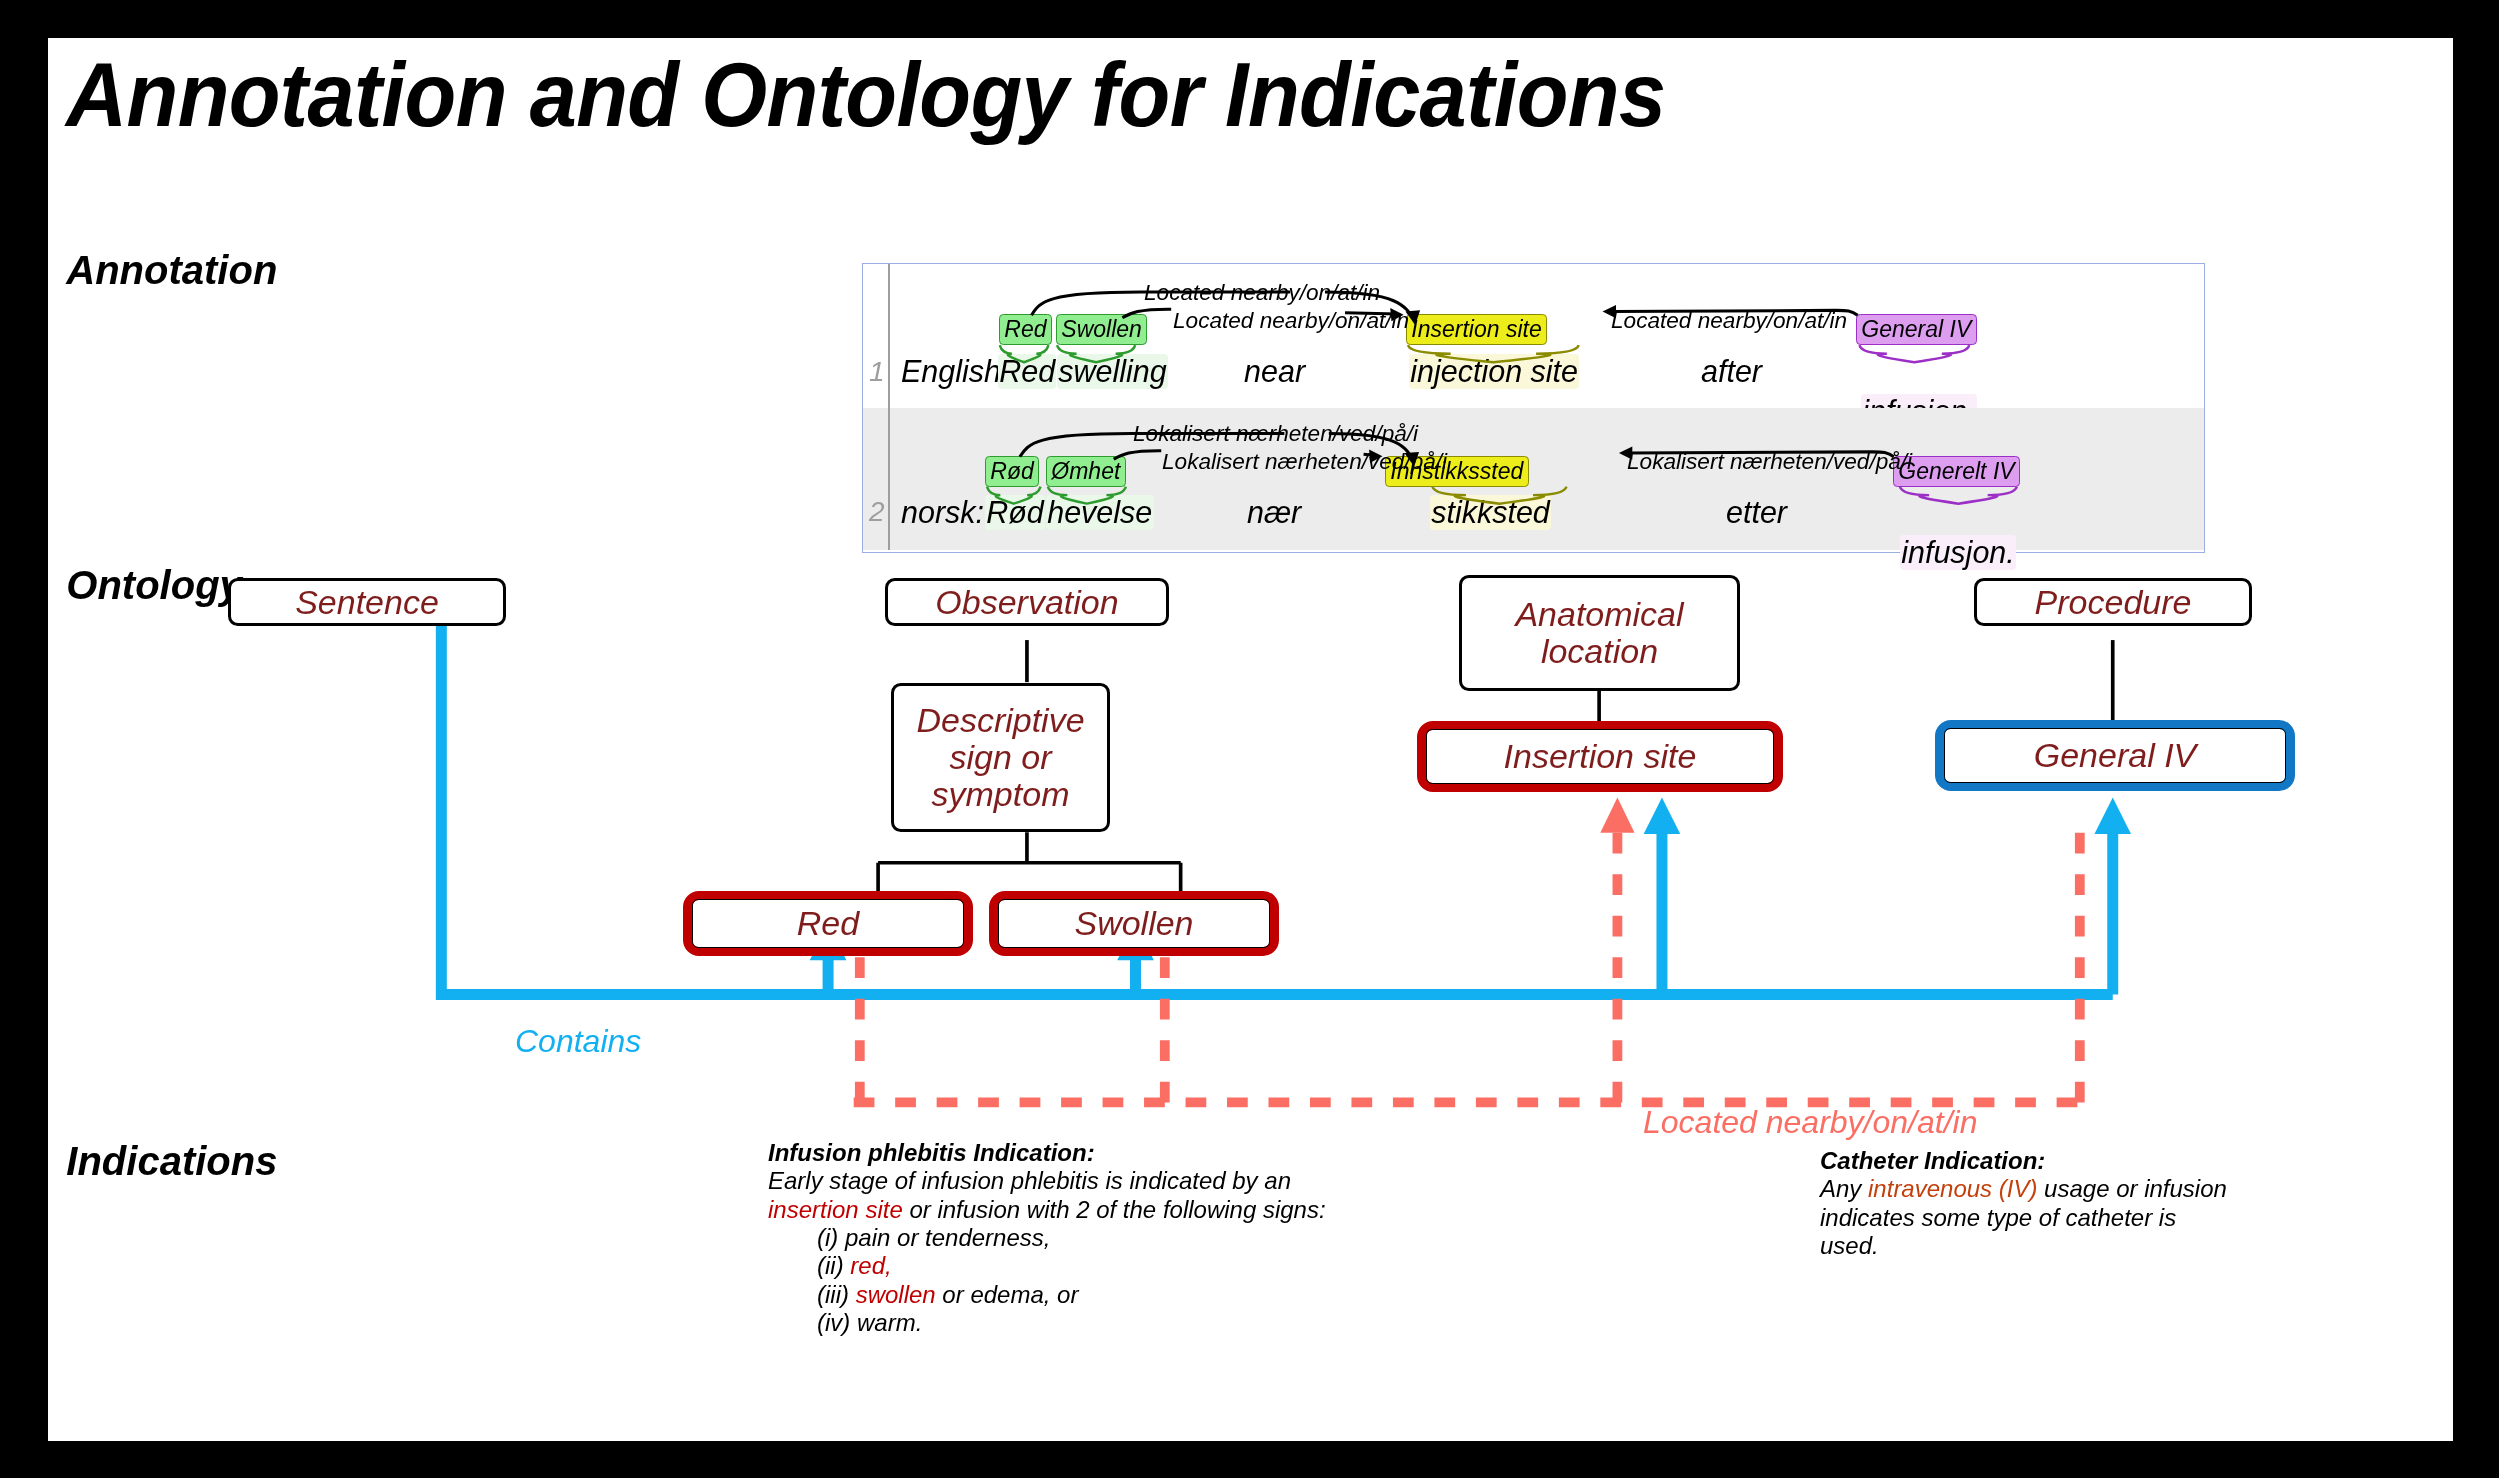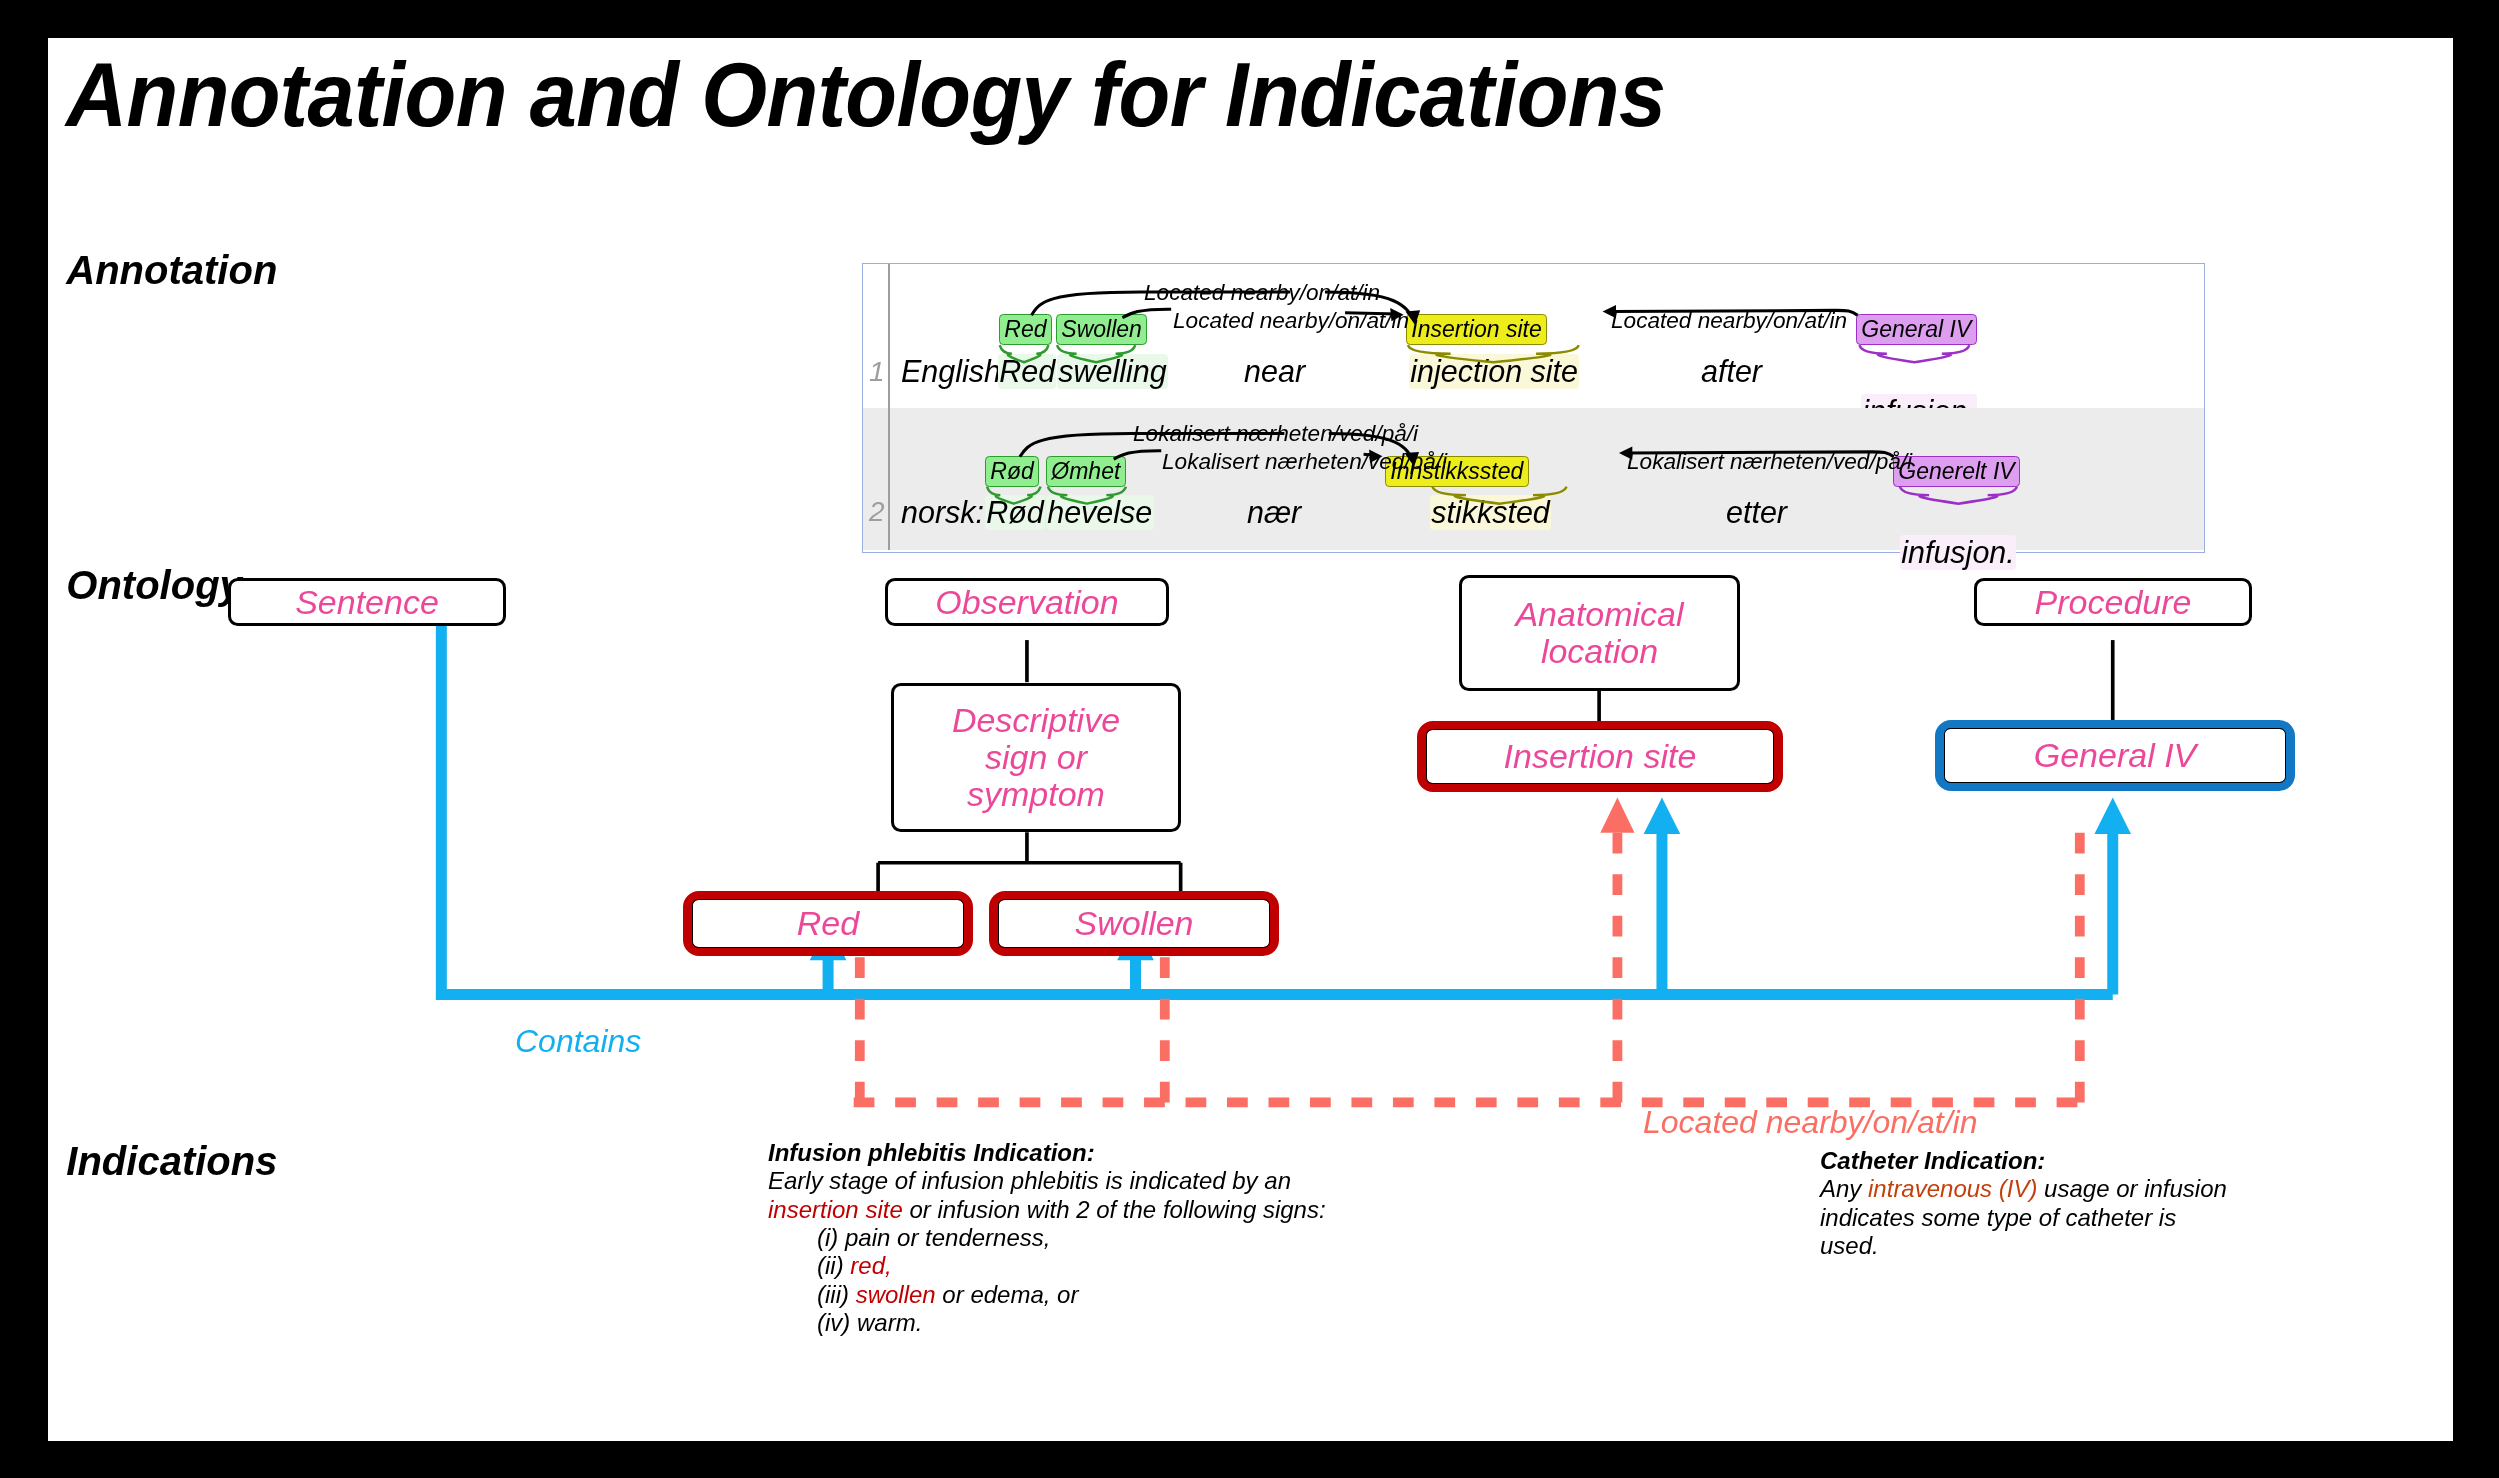--- a/index.html
+++ b/index.html
@@ -39,21 +39,21 @@
   .chip.green{background:#90ee90;border:1.8px solid #2e9b2e;color:#000;}
   .chip.yellow{background:#eded1c;border:1.8px solid #8b8b00;color:#000;}
   .chip.purple{background:#dd9ef0;border:1.8px solid #9b2fc6;color:#000;}
 
   .rel{position:absolute;font-size:22.6px;white-space:nowrap;color:#000;}
 
   svg.ov{position:absolute;left:0;top:0;overflow:visible;pointer-events:none;}
 
   
   .obox{position:absolute;box-sizing:border-box;display:flex;align-items:center;justify-content:center;
-        text-align:center;color:#ec4899;background:#fff;}
+        text-align:center;color:#7f1d1d;background:#fff;}
   .obox.plain{border:3.1px solid #000;border-radius:9.8px;font-size:34px;line-height:1.08;}
   .obox.redb{border:9.8px solid #c00000;border-radius:16px;font-size:34px;}
   .obox.blueb{border:9.8px solid #1277c4;border-radius:16px;font-size:34px;}
   .obox.redb>span,.obox.blueb>span{display:block;border:1.8px solid #000;border-radius:6.1px;
         width:100%;height:100%;display:flex;align-items:center;justify-content:center;}
 
   
   .indblock{position:absolute;font-size:24px;line-height:1.18;color:#000;}
   #ind-left{left:720px;top:1101px;width:976px;}
   #ind-right{left:1772px;top:1109px;width:671px;}
@@ -196,21 +196,21 @@
     <polygon points="2572,1245 2544,1303 2600,1303" fill="#fa6e64"></polygon>
   </svg>
 
   <div class="contains-lab">Contains</div>
   <div class="located-lab">Located nearby/on/at/in</div>
 
   <div class="obox plain" style="left:180px;top:540px;width:278px;height:48px;">Sentence</div>
 
   <div class="obox plain" style="left:837px;top:540px;width:284px;height:48px;">Observation</div>
 
-  <div class="obox plain" style="left:843px;top:645px;width:290px;height:149px;padding:0 28px;box-sizing:border-box;">Descriptive sign or symptom</div>
+  <div class="obox plain" style="left:843px;top:645px;width:219px;height:149px;padding:0 28px;box-sizing:border-box;">Descriptive sign or symptom</div>
 
   <div class="obox plain" style="left:1411px;top:537px;width:281px;height:116px;padding:0 18.3px;box-sizing:border-box;">Anatomical location</div>
 
   <div class="obox plain" style="left:1926px;top:540px;width:278px;height:48px;">Procedure</div>
 
   <div class="obox redb" style="left:635px;top:853px;width:290px;height:65px;">
       <span>Red</span>
     </div>
 
   <div class="obox redb" style="left:941px;top:853px;width:290px;height:65px;">

